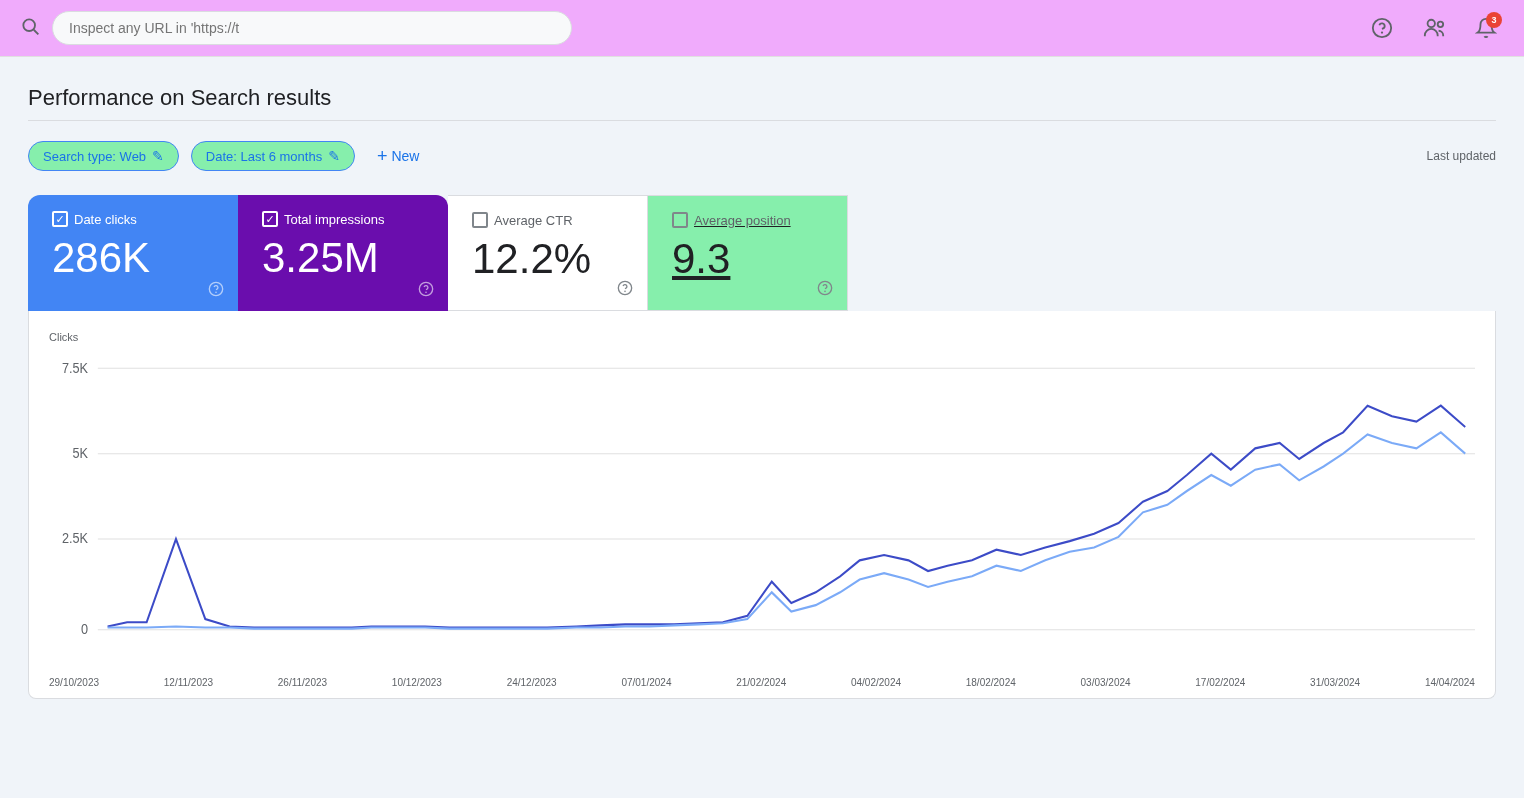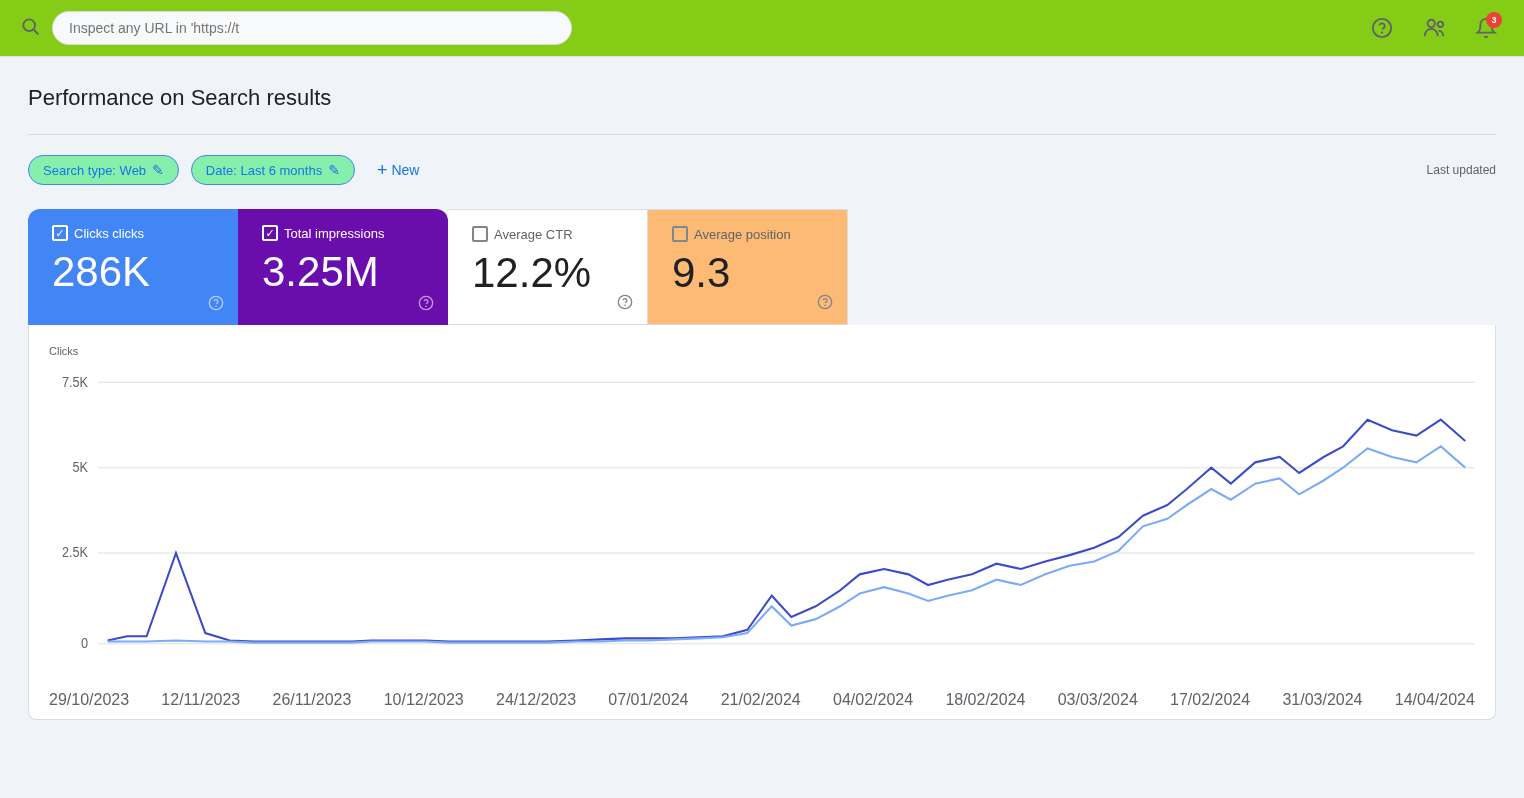--- a/index.html
+++ b/index.html
@@ -9,21 +9,21 @@
       color: #202124;
       width: 1524px;
       min-height: 798px;
       overflow-x: hidden;
     }
 
     
     .top-bar {
       display: flex;
       align-items: center;
-      background: #84cc16;
+      background: #f0abfc;
       padding: 10px 20px;
       border-bottom: 1px solid #e0e0e0;
       gap: 12px;
     }
     .search-icon-wrap {
       color: #5f6368;
       font-size: 20px;
     }
     .url-input {
       flex: 1;
@@ -64,21 +64,21 @@
     }
 
     
     .main-content {
       padding: 28px 28px 0 28px;
     }
     .page-title {
       font-size: 22px;
       font-weight: 400;
       color: #202124;
-      margin-bottom: 23px;
+      margin-bottom: 9px;
     }
     .divider {
       border: none;
       border-top: 1px solid #dadce0;
       margin-bottom: 20px;
     }
 
     
     .filter-row {
       display: flex;
@@ -137,24 +137,25 @@
       border-radius: 0 12px 0 0;
       flex: 0 0 210px;
     }
     .metric-card.avg-ctr {
       background: #fff;
       border: 1px solid #dadce0;
       border-left: none;
       flex: 0 0 200px;
     }
     .metric-card.avg-position {
-      background: #fdba74;
+      background: #86efac;
       border: 1px solid #dadce0;
       border-left: none;
       flex: 0 0 200px;
+      text-decoration: underline;
     }
     .metric-card-header {
       display: flex;
       align-items: center;
       gap: 6px;
       margin-bottom: 8px;
     }
     .metric-checkbox {
       width: 16px; height: 16px;
       border: 2px solid #fff;
@@ -225,21 +226,21 @@
       position: relative;
     }
     svg.chart {
       width: 100%;
       height: 320px;
     }
     .x-axis-labels {
       display: flex;
       justify-content: space-between;
       padding: 6px 0 0 0;
-      font-size: 16px;
+      font-size: 10px;
       color: #5f6368;
     }
 
   </style>
 </head>
 <body>
 
 <div class="top-bar">
   <div class="search-icon-wrap">
     <svg width="20" height="20" viewBox="0 0 24 24" fill="none" stroke="#5f6368" stroke-width="2.2">
@@ -295,21 +296,21 @@
     <div class="last-updated-text">Last updated</div>
   </div>
 
   <div>
 
     <div class="metric-cards">
 
       <div class="metric-card total-clicks">
         <div class="metric-card-header">
           <div class="metric-checkbox checked">✓</div>
-          <span class="metric-label-text">Clicks clicks</span>
+          <span class="metric-label-text">Date clicks</span>
         </div>
         <div class="metric-value">286K</div>
         <div class="metric-help-icon">
           <svg width="16" height="16" viewBox="0 0 24 24" fill="none" stroke="rgba(255,255,255,0.6)" stroke-width="2">
             <circle cx="12" cy="12" r="10"></circle>
             <path d="M9.09 9a3 3 0 0 1 5.83 1c0 2-3 3-3 3"></path>
             <line x1="12" y1="17" x2="12.01" y2="17" stroke-linecap="round" stroke-width="2.5"></line>
           </svg>
         </div>
       </div>

